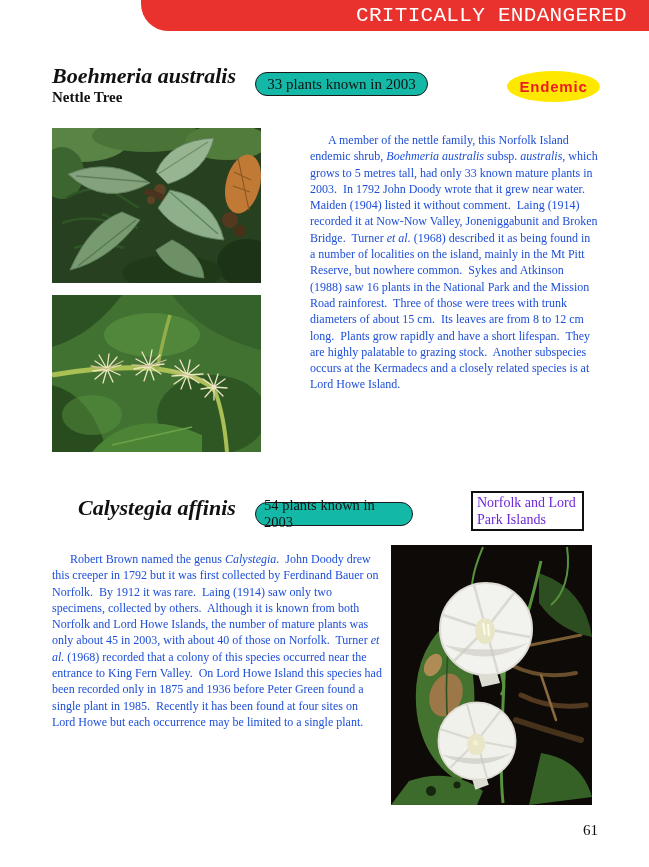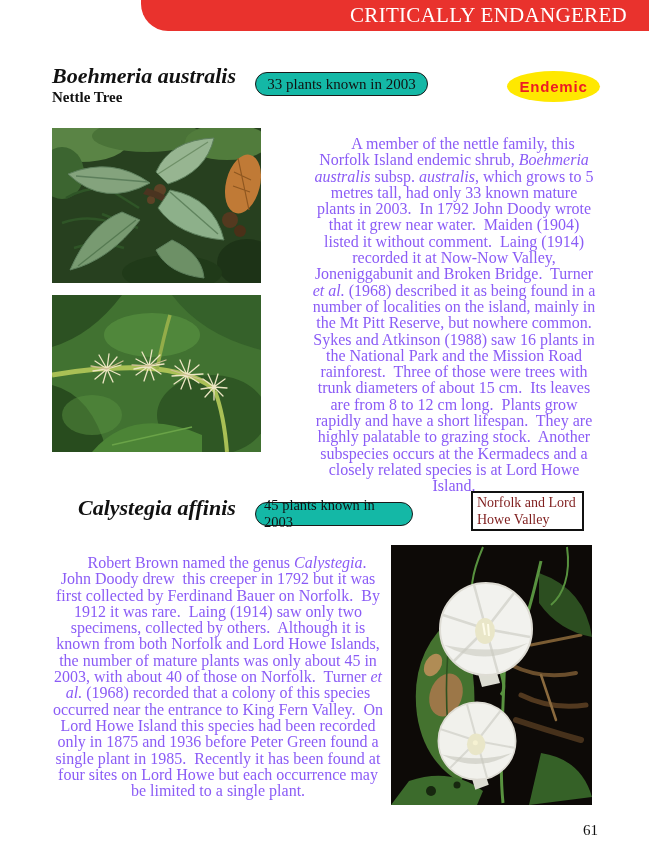--- a/index.html
+++ b/index.html
@@ -5,21 +5,21 @@
   html,body{margin:0;padding:0;background:#fff;}
   .page{
     position:relative;width:649px;height:867px;background:#ffffff;
     font-family:"Liberation Serif",serif;color:#141414;overflow:hidden;
   }
   .header-bar{
     position:absolute;left:141px;top:0;width:508px;height:31px;
     border-bottom-left-radius:27px;
     display:flex;align-items:center;justify-content:flex-end;
     padding-right:22px;box-sizing:border-box;
-    font-family:Liberation Serif, serif;font-size:21px;color:#ffffff;
+    font-family:Liberation Mono, monospace;font-size:21px;color:#ffffff;
     letter-spacing:0.3px;
   }
   .species-title{
     position:absolute;left:52px;
     font-family:"Liberation Serif",serif;font-weight:700;font-style:italic;
     font-size:22px;line-height:24px;color:#111;
   }
   .species-common{
     position:absolute;left:52px;top:89px;
     font-weight:700;font-size:15px;line-height:17px;color:#111;font-family:Liberation Serif, serif;
@@ -33,25 +33,25 @@
   .endemic-oval{
     position:absolute;left:507px;top:71px;width:93px;height:31px;
     border-radius:50%;
     display:flex;align-items:center;justify-content:center;
     font-family:"Liberation Sans",sans-serif;font-weight:700;font-size:15px;
     letter-spacing:0.8px;
   }
   .range-box{
     position:absolute;left:471px;top:491px;width:113px;box-sizing:border-box;
     border:2px solid #111;background:#fff;
-    padding:1px 4px;font-size:14px;line-height:17px;color:#7f1d1d;
+    padding:1px 4px;font-size:14px;line-height:17px;color:#6d28d9;
   }
   .body-text{
-    position:absolute;font-size:16px;line-height:16.3px;color:#8b5cf6;
-    text-indent:18px;white-space:pre-wrap;text-align:center;
+    position:absolute;font-size:12px;line-height:16.3px;color:#1d4ed8;
+    text-indent:18px;white-space:pre-wrap;text-align:left;
   }
   .body-text i{font-style:italic;}
   #para1{left:310px;top:120px;width:288px;}
   #para2{left:52px;top:539px;width:332px;}
   .photo{position:absolute;display:block;}
   #photoA{left:52px;top:128px;}
   #photoB{left:52px;top:295px;}
   #photoC{left:391px;top:545px;}
   .page-number{
     position:absolute;left:583px;top:822px;font-size:15px;color:#111;
@@ -150,25 +150,25 @@
       <g transform="translate(162,92)">
         <path d="M0 0 L-11 -8 M0 0 L-13 2 M0 0 L-6 -13 M0 0 L4 -13 M0 0 L11 -8 M0 0 L13 1 M0 0 L9 9 M0 0 L0 13 M0 0 L-9 10"></path>
       </g>
     </g>
   </svg>
 
   <p id="para1" class="body-text">A member of the nettle family, this Norfolk Island endemic shrub, <i>Boehmeria australis</i> subsp. <i>australis</i>, which grows to 5 metres tall, had only 33 known mature plants in 2003.  In 1792 John Doody wrote that it grew near water.  Maiden (1904) listed it without comment.  Laing (1914) recorded it at Now-Now Valley, Joneniggabunit and Broken Bridge.  Turner <i>et al.</i> (1968) described it as being found in a number of localities on the island, mainly in the Mt Pitt Reserve, but nowhere common.  Sykes and Atkinson (1988) saw 16 plants in the National Park and the Mission Road rainforest.  Three of those were trees with trunk diameters of about 15 cm.  Its leaves are from 8 to 12 cm long.  Plants grow rapidly and have a short lifespan.  They are highly palatable to grazing stock.  Another subspecies occurs at the Kermadecs and a closely related species is at Lord Howe Island.</p>
 
   <div class="species-title" style="top:496px;margin-left:26px;">Calystegia affinis</div>
   <div class="count-pill" style="left:255px;top:502px;width:158px;font-size:14.5px;">
-    <span>45 plants known in 2003</span>
+    <span>54 plants known in 2003</span>
   </div>
   <div class="range-box">
     <div>Norfolk and Lord</div>
-    <div>Howe Valley</div>
+    <div>Park Islands</div>
   </div>
 
   <p id="para2" class="body-text">Robert Brown named the genus <i>Calystegia</i>.  John Doody drew  this creeper in 1792 but it was first collected by Ferdinand Bauer on Norfolk.  By 1912 it was rare.  Laing (1914) saw only two specimens, collected by others.  Although it is known from both Norfolk and Lord Howe Islands, the number of mature plants was only about 45 in 2003, with about 40 of those on Norfolk.  Turner <i>et al.</i> (1968) recorded that a colony of this species occurred near the entrance to King Fern Valley.  On Lord Howe Island this species had been recorded only in 1875 and 1936 before Peter Green found a single plant in 1985.  Recently it has been found at four sites on Lord Howe but each occurrence may be limited to a single plant.</p>
 
   <svg id="photoC" class="photo" width="201" height="260" viewBox="0 0 201 260">
     <rect width="201" height="260" fill="#0d0a07"></rect>
     <g stroke-linecap="round" fill="none">
       <path d="M120 120 Q150 135 185 128" stroke="#6a4e2c" stroke-width="4"></path>
       <path d="M130 150 Q160 165 195 160" stroke="#52391f" stroke-width="5"></path>
       <path d="M140 100 L190 90" stroke="#7a5c33" stroke-width="3"></path>

